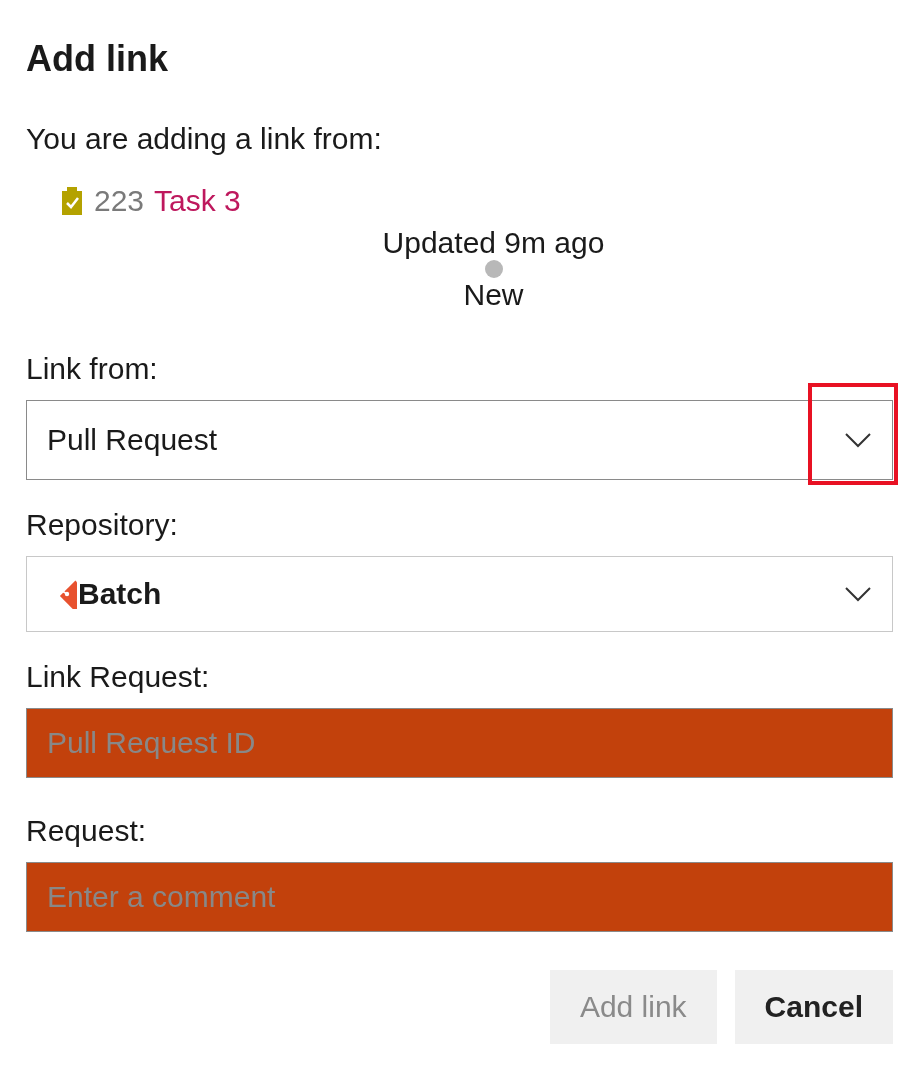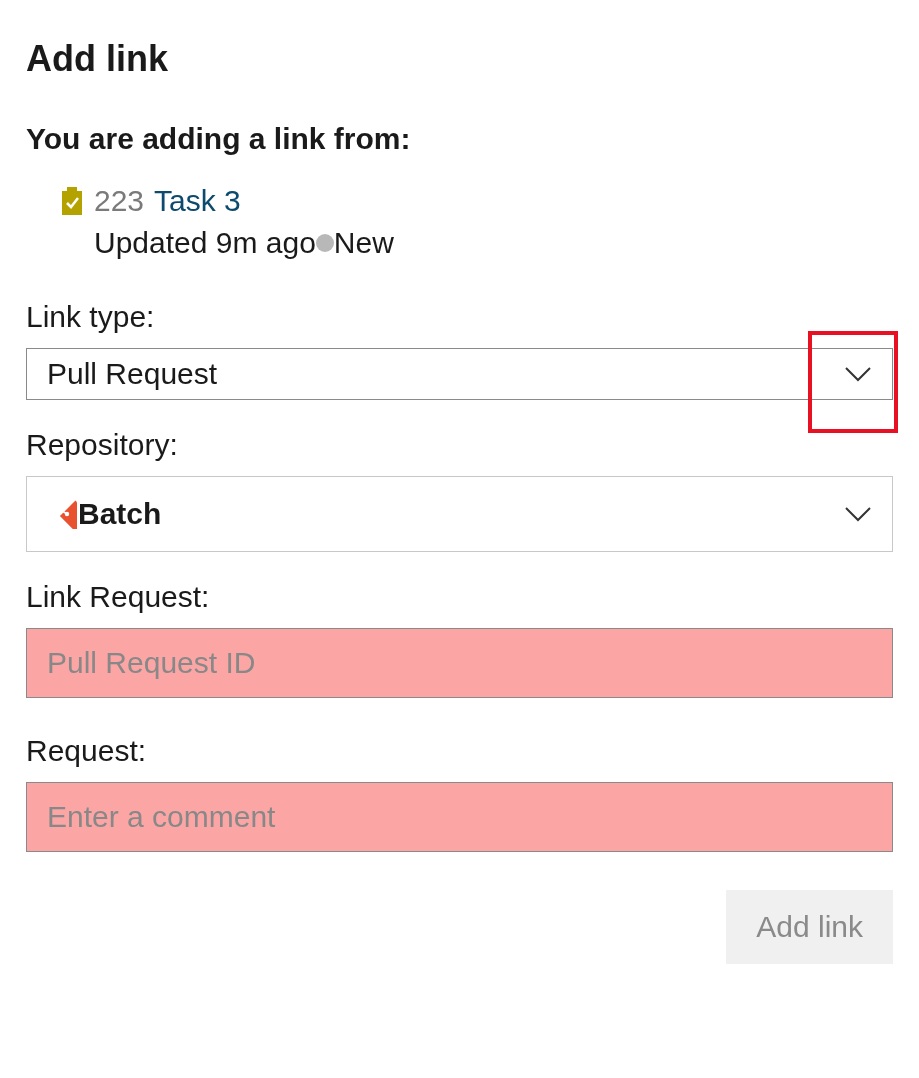--- a/index.html
+++ b/index.html
@@ -10,21 +10,21 @@
       width: 919px;
       color: #1a1a1a;
     }
     .title {
       font-size: 36px;
       font-weight: 700;
       margin-bottom: 42px;
     }
     .intro {
       font-size: 30px;
-      font-weight: 700;
+      font-weight: 400;
       margin-bottom: 28px;
     }
     .work-item {
       padding-left: 34px;
       margin-bottom: 40px;
     }
     .wi-row1 {
       display: flex;
       align-items: center;
       gap: 10px;
@@ -33,42 +33,43 @@
     }
     .clipboard-icon {
       width: 24px;
       height: 28px;
       display: inline-flex;
       align-items: center;
       justify-content: center;
     }
     .clipboard-icon svg { width: 24px; height: 28px; }
     .wi-id { color: #7a7a7a; }
-    .wi-title { color: #0c4a6e; }
+    .wi-title { color: #be185d; }
     .wi-row2 {
       display: flex;
       align-items: center;
       font-size: 30px;
       margin-left: 34px;
+      flex-direction: column;
     }
     .status-dot {
       width: 18px;
       height: 18px;
       border-radius: 50%;
       background: #b8b8b8;
       display: inline-block;
     }
     .field-label {
       font-size: 30px;
       margin-bottom: 14px;
       margin-top: 8px;
     }
     .select-box {
       border: 1px solid #8a8a8a;
-      height: 52px;
+      height: 80px;
       display: flex;
       align-items: center;
       justify-content: space-between;
       padding: 0 20px;
       font-size: 30px;
       cursor: pointer;
       background: #fff;
       position: relative;
       margin-bottom: 28px;
     }
@@ -91,21 +92,21 @@
       border: 4px solid #e81123;
       pointer-events: none;
     }
     .input-box {
       border: 1px solid #8a8a8a;
       height: 70px;
       width: 100%;
       padding: 0 20px;
       font-size: 30px;
       font-family: inherit;
-      background: #fca5a5;
+      background: #c2410c;
       margin-bottom: 28px;
     }
     .input-box::placeholder { color: #888; }
     .buttons {
       display: flex;
       gap: 18px;
       justify-content: flex-end;
       margin-top: 10px;
     }
     .btn {
@@ -141,21 +142,21 @@
     <span class="wi-id">223</span>
     <span class="wi-title">Task 3</span>
   </div>
   <div class="wi-row2">
     <span>Updated 9m ago</span>
     <span class="status-dot"></span>
     <span>New</span>
   </div>
 </div>
 
-<div class="field-label">Link type:</div>
+<div class="field-label">Link from:</div>
 <div class="select-box">
   <span>Pull Request</span>
   <span class="chevron">
     <svg viewBox="0 0 28 18">
         <path d="M2 3 L14 15 L26 3"></path>
       </svg>
   </span>
   <div class="highlight-box"></div>
 </div>
 
@@ -181,16 +182,17 @@
 </div>
 
 <div class="field-label">Link Request:</div>
 <input type="text" class="input-box" placeholder="Pull Request ID" style="">
 
 <div class="field-label">Request:</div>
 <input type="text" class="input-box" placeholder="Enter a comment" style="">
 
 <div class="buttons">
   <button class="btn disabled">Add link</button>
+  <button class="btn cancel">Cancel</button>
 </div>
 
 
 
 
 </body></html>

